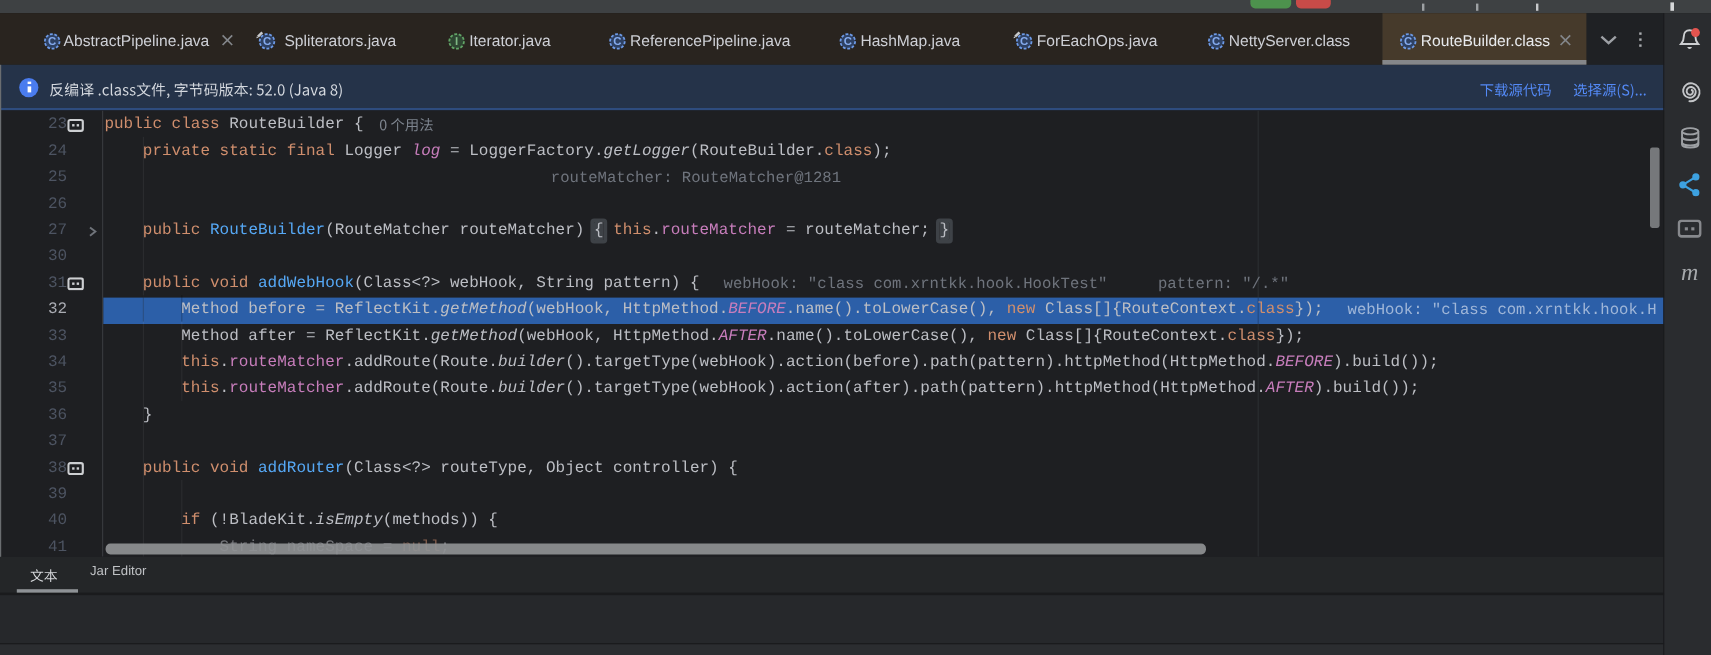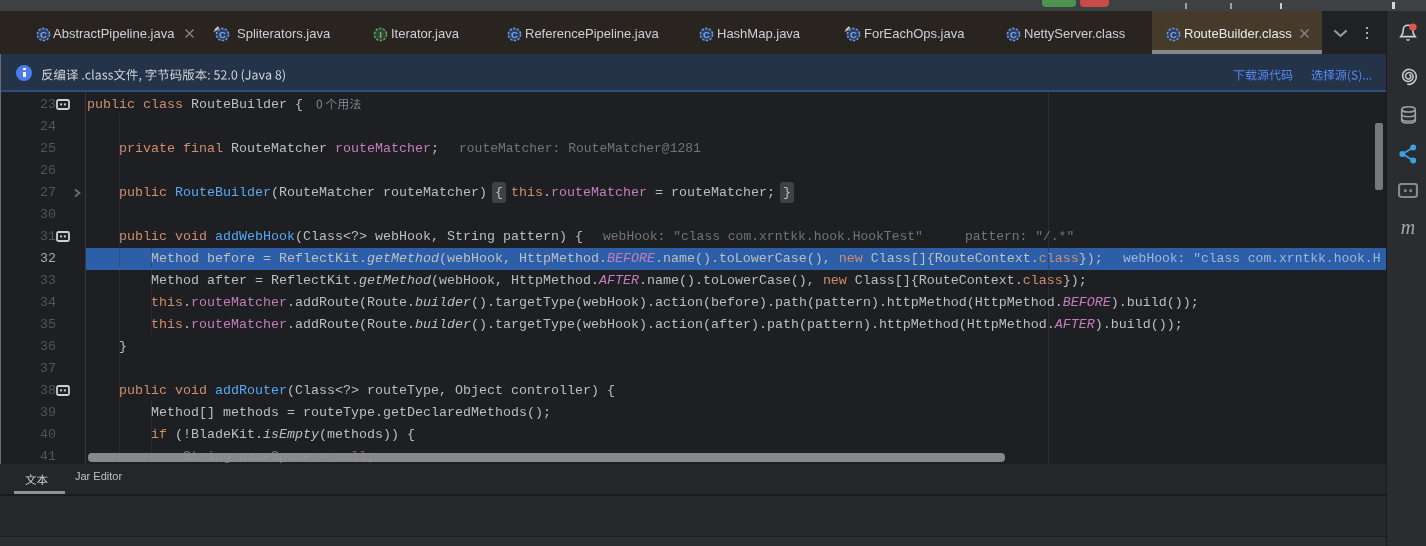--- a/index.html
+++ b/index.html
@@ -156,33 +156,32 @@
       </svg>
     <svg class="abs" style="left:56px;top:293px" width="14" height="11">
         <rect x="1" y="1" width="12" height="9" rx="1.5" fill="none" stroke="#CDCFD2" stroke-width="1.8"></rect>
         <rect x="4.1" y="4.4" width="2" height="2" fill="#CDCFD2"></rect>
         <rect x="7.9" y="4.4" width="2" height="2" fill="#CDCFD2"></rect>
       </svg>
     <svg class="abs" style="left:73px;top:96px" width="9" height="10">
         <path d="M2,1.5 L6.5,5 L2,8.5" stroke="#6F737A" stroke-width="1.6" fill="none"></path>
       </svg>
     <div class="row" style="top:2px"><span class="k">public</span> <span class="k">class</span> RouteBuilder {</div>
-<div class="row" style="top:46px">    <span class="k">private</span> <span class="k">final</span> RouteMatcher <span class="f">routeMatcher</span>;</div>
+<div class="row" style="top:24px">    <span class="k">private</span> <span class="k">static</span> <span class="k">final</span> Logger <span class="f i">log</span> = LoggerFactory.<span class="i">getLogger</span>(RouteBuilder.<span class="k">class</span>);</div>
 <div class="row" style="top:68px"></div>
 <div class="row" style="top:90px">    <span class="k">public</span> <span class="m">RouteBuilder</span>(RouteMatcher routeMatcher) <span class="chip">{</span> <span class="k">this</span>.<span class="f">routeMatcher</span> = routeMatcher; <span class="chip">}</span></div>
 <div class="row" style="top:112px"></div>
 <div class="row" style="top:134px">    <span class="k">public</span> <span class="k">void</span> <span class="m">addWebHook</span>(Class&lt;?&gt; webHook, String pattern) {</div>
 <div class="row" style="top:156px">        Method before = ReflectKit.<span class="i">getMethod</span>(webHook, HttpMethod.<span class="c">BEFORE</span>.name().toLowerCase(), <span class="k">new</span> Class[]{RouteContext.<span class="k">class</span>});</div>
 <div class="row" style="top:178px">        Method after = ReflectKit.<span class="i">getMethod</span>(webHook, HttpMethod.<span class="c">AFTER</span>.name().toLowerCase(), <span class="k">new</span> Class[]{RouteContext.<span class="k">class</span>});</div>
 <div class="row" style="top:200px">        <span class="k">this</span>.<span class="f">routeMatcher</span>.addRoute(Route.<span class="i">builder</span>().targetType(webHook).action(before).path(pattern).httpMethod(HttpMethod.<span class="c">BEFORE</span>).build());</div>
 <div class="row" style="top:222px">        <span class="k">this</span>.<span class="f">routeMatcher</span>.addRoute(Route.<span class="i">builder</span>().targetType(webHook).action(after).path(pattern).httpMethod(HttpMethod.<span class="c">AFTER</span>).build());</div>
 <div class="row" style="top:244px">    }</div>
 <div class="row" style="top:266px"></div>
 <div class="row" style="top:288px">    <span class="k">public</span> <span class="k">void</span> <span class="m">addRouter</span>(Class&lt;?&gt; routeType, Object controller) {</div>
-<div class="row" style="top:310px">        Method[] methods = routeType.getDeclaredMethods();</div>
 <div class="row" style="top:332px">        <span class="k">if</span> (!BladeKit.<span class="i">isEmpty</span>(methods)) {</div>
 <div class="row dim" style="top:354px">            String nameSpace = <span class="k">null</span>;</div>
     <svg style="position:absolute;left:316px;top:0;overflow:visible" width="1" height="1">
         <path transform="translate(0,16.5)" d="M3.3 0.2C5.0 0.2 6.1 -1.4 6.1 -4.4C6.1 -7.5 5.0 -9.0 3.3 -9.0C1.7 -9.0 0.6 -7.5 0.6 -4.4C0.6 -1.4 1.7 0.2 3.3 0.2ZM3.3 -0.7C2.3 -0.7 1.7 -1.8 1.7 -4.4C1.7 -7.0 2.3 -8.1 3.3 -8.1C4.3 -8.1 5.0 -7.0 5.0 -4.4C5.0 -1.8 4.3 -0.7 3.3 -0.7Z M14.9 -6.6V0.9H15.8V-6.6ZM15.4 -10.1C14.2 -8.1 12.0 -6.3 9.8 -5.4C10.0 -5.1 10.3 -4.8 10.4 -4.5C12.3 -5.4 14.1 -6.8 15.4 -8.5C17.0 -6.6 18.5 -5.4 20.3 -4.5C20.5 -4.8 20.7 -5.1 21.0 -5.3C19.1 -6.2 17.4 -7.4 15.9 -9.2L16.2 -9.7Z M23.2 -9.2V-4.9C23.2 -3.2 23.1 -1.1 21.7 0.4C21.9 0.5 22.3 0.8 22.4 1.0C23.4 0.0 23.8 -1.4 23.9 -2.7H27.0V0.9H27.9V-2.7H31.1V-0.3C31.1 -0.0 31.0 0.0 30.8 0.0C30.6 0.0 29.7 0.1 28.9 0.0C29.0 0.3 29.2 0.7 29.2 0.9C30.3 0.9 31.0 0.9 31.4 0.7C31.8 0.6 32.0 0.3 32.0 -0.3V-9.2ZM24.1 -8.4H27.0V-6.4H24.1ZM31.1 -8.4V-6.4H27.9V-8.4ZM24.1 -5.6H27.0V-3.6H24.0C24.1 -4.0 24.1 -4.5 24.1 -4.9ZM31.1 -5.6V-3.6H27.9V-5.6Z M34.5 -9.3C35.3 -8.9 36.3 -8.4 36.8 -7.9L37.3 -8.7C36.8 -9.1 35.8 -9.6 35.0 -9.9ZM33.9 -6.0C34.6 -5.7 35.6 -5.1 36.1 -4.7L36.6 -5.5C36.1 -5.9 35.1 -6.4 34.3 -6.7ZM34.3 0.2 35.0 0.8C35.7 -0.3 36.6 -1.8 37.2 -3.1L36.5 -3.7C35.8 -2.3 34.9 -0.7 34.3 0.2ZM38.0 0.5C38.3 0.4 38.8 0.3 43.3 -0.3C43.5 0.2 43.7 0.6 43.8 0.9L44.6 0.5C44.3 -0.4 43.4 -1.8 42.5 -2.9L41.8 -2.5C42.2 -2.1 42.5 -1.5 42.9 -1.0L39.1 -0.6C39.8 -1.6 40.6 -2.9 41.2 -4.1H44.6V-5.0H41.4V-7.2H44.1V-8.0H41.4V-10.1H40.5V-8.0H37.9V-7.2H40.5V-5.0H37.4V-4.1H40.1C39.5 -2.8 38.7 -1.5 38.4 -1.1C38.1 -0.7 37.9 -0.4 37.7 -0.4C37.8 -0.1 37.9 0.3 38.0 0.5Z" fill="#7E858F"></path>
       </svg>
     <div class="hint" style="left:459px;top:46px;color:#6F747D">routeMatcher: RouteMatcher@1281</div>
 <div class="hint" style="left:603px;top:134px;color:#6F747D">webHook: "class com.xrntkk.hook.HookTest"</div>
 <div class="hint" style="left:965px;top:134px;color:#6F747D">pattern: "/.*"</div>
 <div class="hint" style="left:1123px;top:156px;color:#9FB6D8">webHook: "class com.xrntkk.hook.H</div>
     <div class="abs" style="left:88px;top:361px;width:917px;height:9px;background:rgba(145,147,150,0.9);border-radius:4px"></div>

